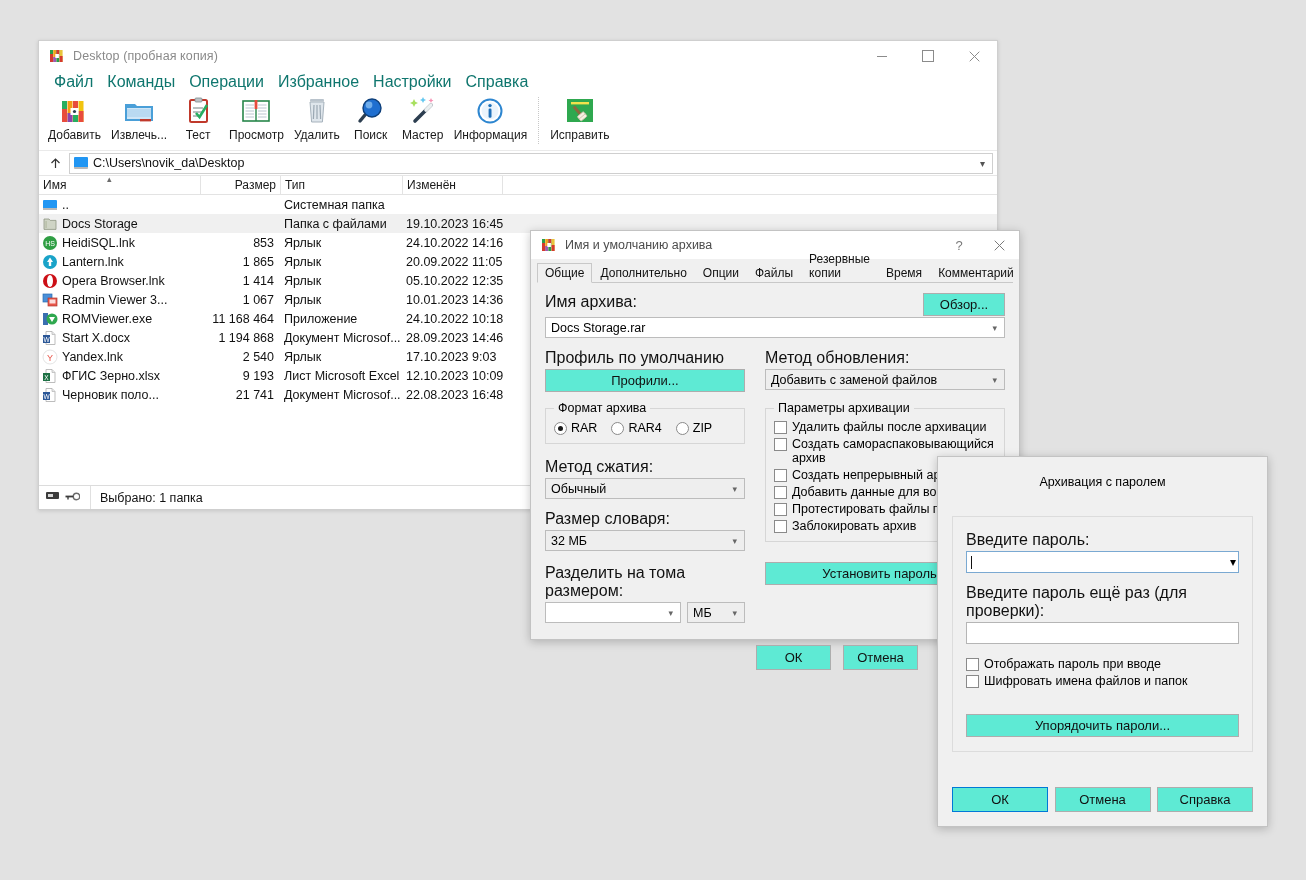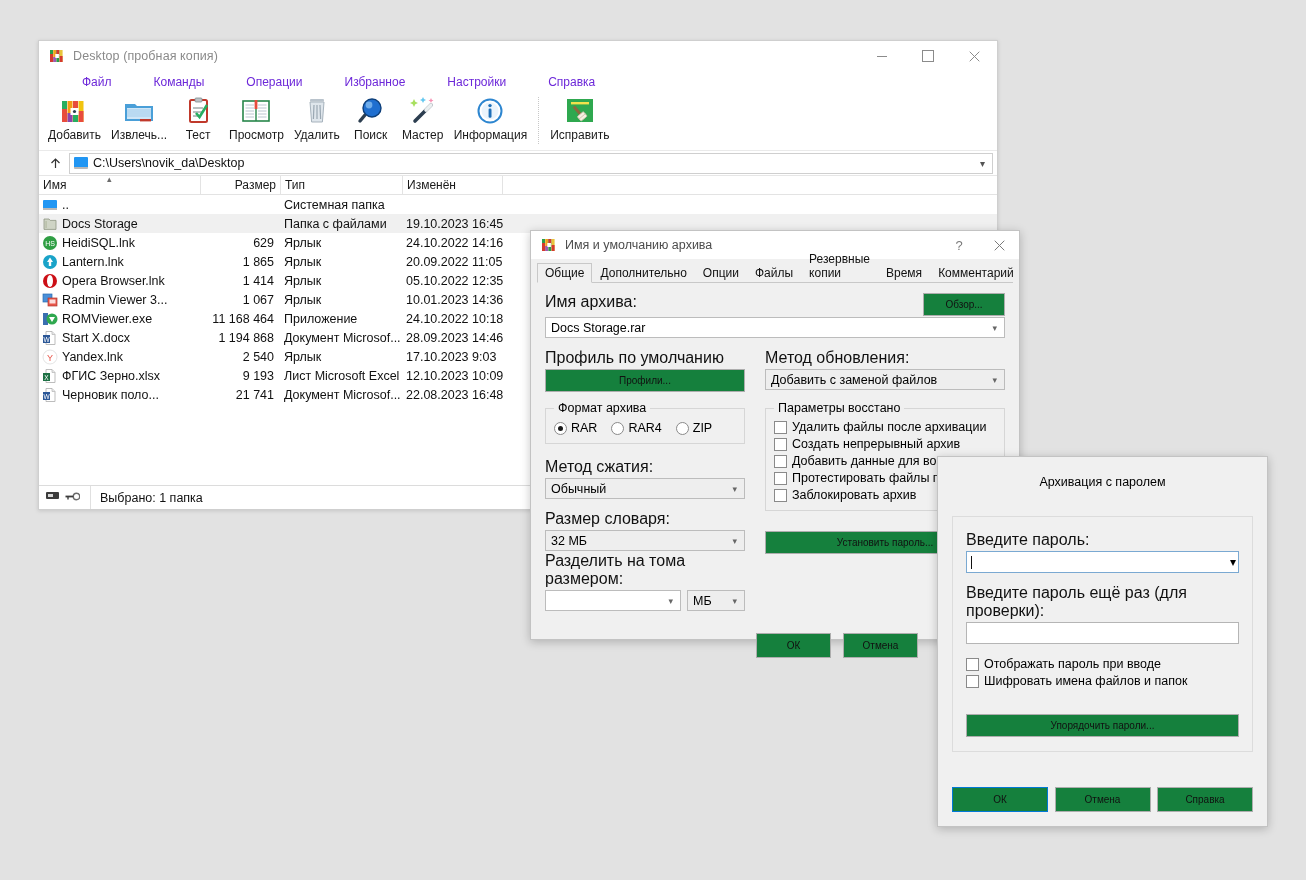--- a/index.html
+++ b/index.html
@@ -44,21 +44,21 @@
   }
   .wb-min::before { content:""; display:block; width:10px; height:1px; background:#8b8b8b; }
   .wb-max::before { content:""; display:block; width:10px; height:10px; border:1px solid #8b8b8b; }
   .wb-close svg { display:block; }
 
   #menubar {
     height:22px; display:flex; align-items:center;
     padding-left:8px; background:#ffffff;
   }
   #menubar .mi {
-    padding:2px 7px; font-size:12px; color:#6d28d9; cursor:default;margin-left:28px;
+    padding:2px 7px; font-size:16px; color:#0f766e; cursor:default;
   }
 
   #toolbar {
     height:58px; background:#ffffff; display:flex; align-items:flex-start;
     padding-left:4px; position:relative;
     border-bottom:1px solid #eaeaea;
   }
   .tb-sep {
     width:1px; align-self:stretch; margin:4px 6px 6px 6px;
     border-left:1px dotted #c8c8c8;
@@ -160,22 +160,22 @@
   #arch-body { padding:10px 14px 0 14px; position:relative; }
   .lbl { font-size:16px; color:#111; margin-bottom:2px; display:block; }
   .combo {
     height:21px; border:1px solid #bcbcbc; background:#fff;
     display:flex; align-items:center; padding:0 2px 0 5px; font-size:12.5px;justify-content:space-between;
   }
   .combo.gray { background:#eeeeee; }
   .combo .v { flex:1; overflow:hidden; white-space:nowrap; }
   .combo .cv { color:#666; font-size:9px; padding:0 5px; }
   .btn {
-    height:23px; border:1px solid #adadad; background:#15803d;
-    font-size:10px; display:flex; align-items:center; justify-content:center;
+    height:23px; border:1px solid #adadad; background:#5eead4;
+    font-size:13px; display:flex; align-items:center; justify-content:center;
     color:#111;
   }
   .btn.def { border:1px solid #0078d7; }
   .grp {
     border:1px solid #d6d6d6; position:relative; padding:12px 8px 8px 8px;
   }
   .grp > .cap {
     position:absolute; top:-8px; left:8px; background:#f0f0f0; padding:0 4px;
     font-size:12.5px;
   }
@@ -448,21 +448,21 @@
         <div class="cell c4">19.10.2023 16:45</div>
       </div>
       <div class="row">
         <div class="cell c1">
           <span class="fico"><svg width="16" height="16" viewBox="0 0 16 16">
               <circle cx="8" cy="8" r="7" fill="#2f9e44"></circle>
               <text x="8" y="11" font-size="7" fill="#fff" text-anchor="middle" font-family="Liberation Sans">HS</text>
             </svg></span>
           <span>HeidiSQL.lnk</span>
         </div>
-        <div class="cell c2">629</div>
+        <div class="cell c2">853</div>
         <div class="cell c3">Ярлык</div>
         <div class="cell c4">24.10.2022 14:16</div>
       </div>
       <div class="row">
         <div class="cell c1">
           <span class="fico"><svg width="16" height="16" viewBox="0 0 16 16">
               <circle cx="8" cy="8" r="7" fill="#1aa3c8"></circle>
               <path d="M8 3.5 L11 8 H9.2 v4 H6.8 V8 H5 Z" fill="#fff"></path>
             </svg></span>
           <span>Lantern.lnk</span>
@@ -679,41 +679,45 @@
         </div>
 
         <div style="margin-top:11px;">
           <span class="lbl">Размер словаря:</span>
           <div class="combo gray">
             <span class="v">32 МБ</span>
             <span class="cv">▾</span>
           </div>
         </div>
 
-        <div style="margin-top:1px;">
+        <div style="margin-top:13px;">
           <span class="lbl">Разделить на тома размером:</span>
           <div style="display:flex; gap:6px;">
             <div class="combo" style="flex:1;">
               <span class="v"></span>
               <span class="cv">▾</span>
             </div>
             <div class="combo gray" style="width:58px;">
               <span class="v">МБ</span>
               <span class="cv">▾</span>
             </div>
           </div>
         </div>
       </div>
 
       <div style="flex:1;">
         <div class="grp" style="padding-top:11px;">
-          <span class="cap">Параметры восстано</span>
+          <span class="cap">Параметры архивации</span>
           <div class="chk">
             <span class="cb"></span>
             <span>Удалить файлы после архивации</span>
+          </div>
+          <div class="chk">
+            <span class="cb"></span>
+            <span>Создать самораспаковывающийся архив</span>
           </div>
           <div class="chk">
             <span class="cb"></span>
             <span>Создать непрерывный архив</span>
           </div>
           <div class="chk">
             <span class="cb"></span>
             <span>Добавить данные для восстано</span>
           </div>
           <div class="chk">

